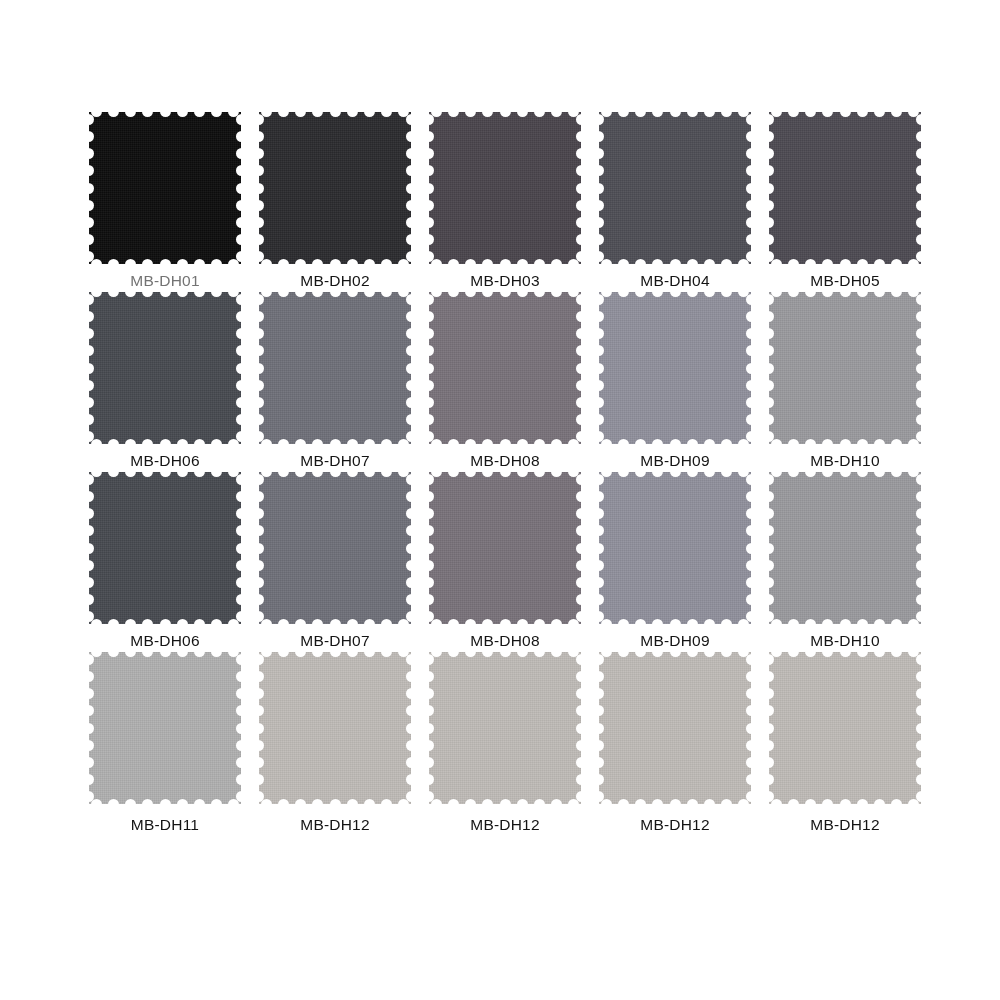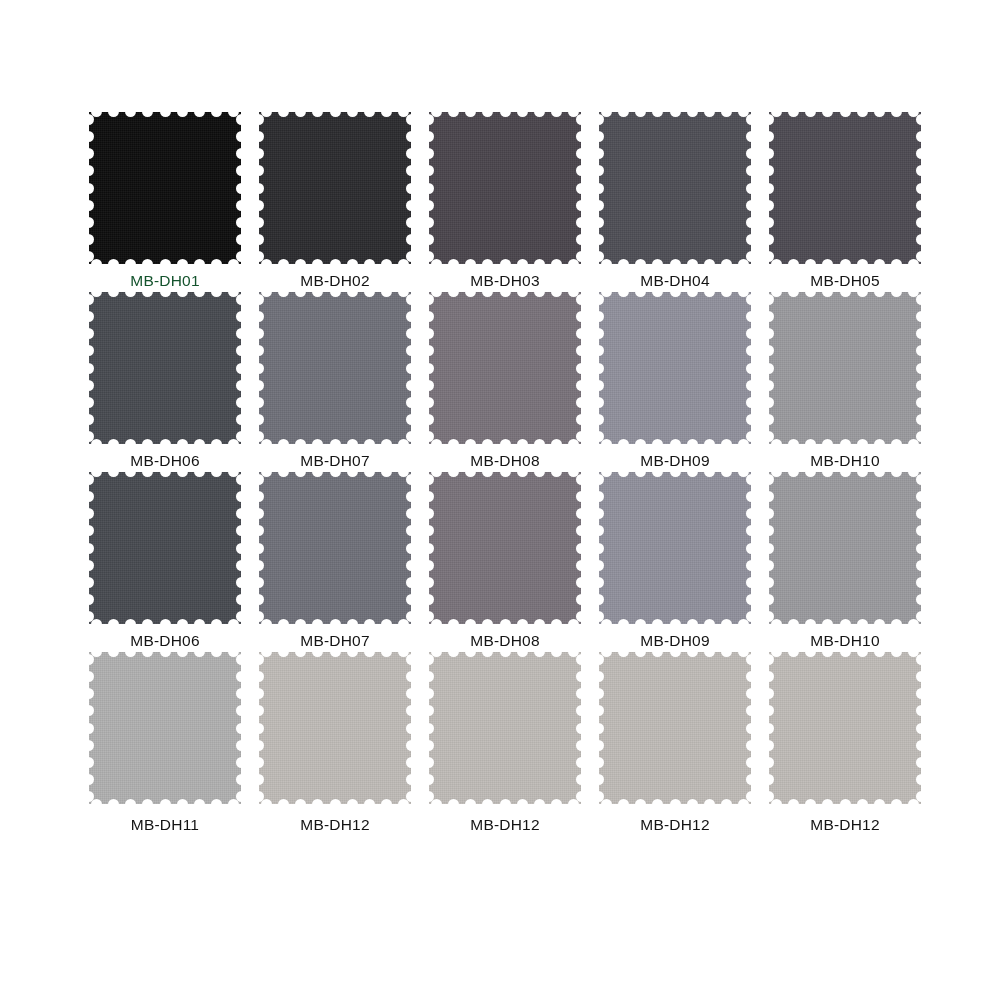--- a/index.html
+++ b/index.html
@@ -135,21 +135,21 @@
             <span style="left: 122.833px; top: -5px;"></span>
             <span style="left: 122.833px; bottom: -5px;"></span>
             <span style="top: 122.833px; left: -5px;"></span>
             <span style="top: 122.833px; right: -5px;"></span>
             <span style="left: 139.944px; top: -5px;"></span>
             <span style="left: 139.944px; bottom: -5px;"></span>
             <span style="top: 139.944px; left: -5px;"></span>
             <span style="top: 139.944px; right: -5px;"></span>
           </div>
         </div>
-        <div class="swatch-label" style="color: #14532d;">MB-DH01</div>
+        <div class="swatch-label" style="color: #737373;">MB-DH01</div>
       </div>
       <div class="swatch-cell row-1">
         <div class="swatch-chip" style="background-color: rgb(43, 43, 46);">
           <div class="scallops">
             <span style="left: 3.05556px; top: -5px;"></span>
             <span style="left: 3.05556px; bottom: -5px;"></span>
             <span style="top: 3.05556px; left: -5px;"></span>
             <span style="top: 3.05556px; right: -5px;"></span>
             <span style="left: 20.1667px; top: -5px;"></span>
             <span style="left: 20.1667px; bottom: -5px;"></span>

